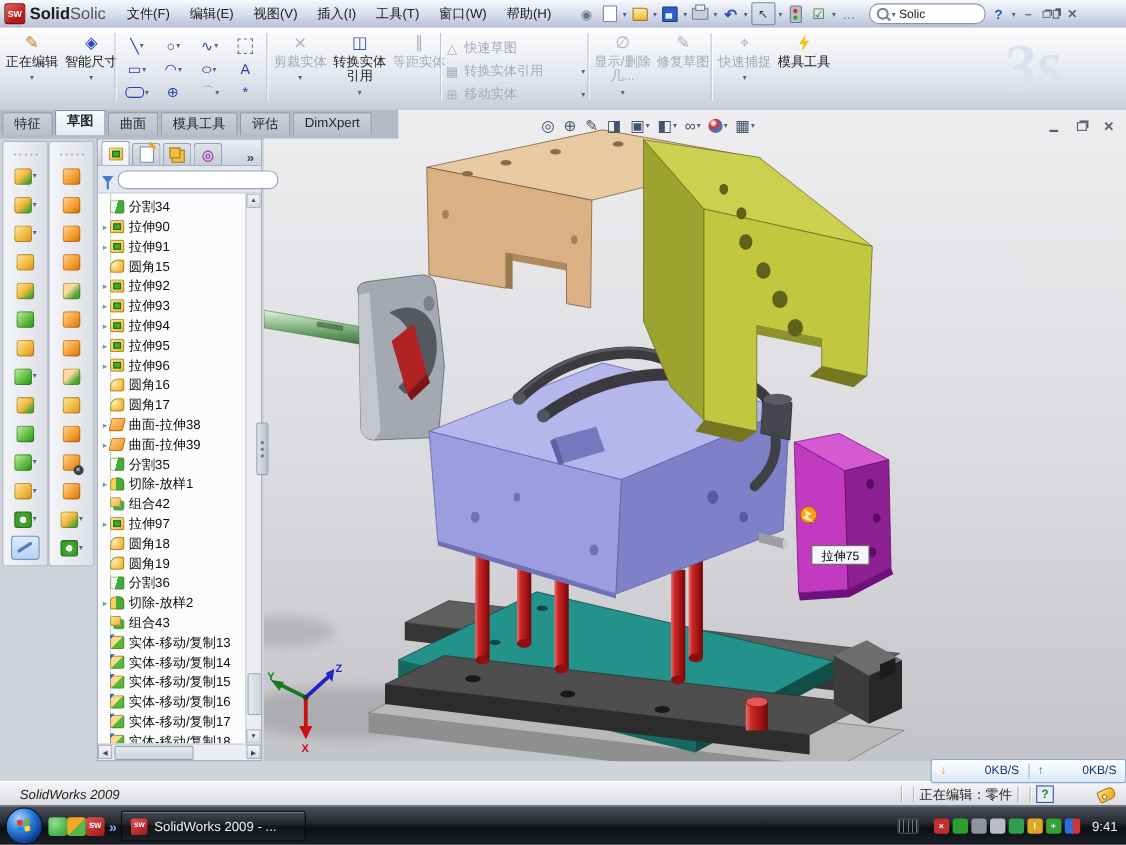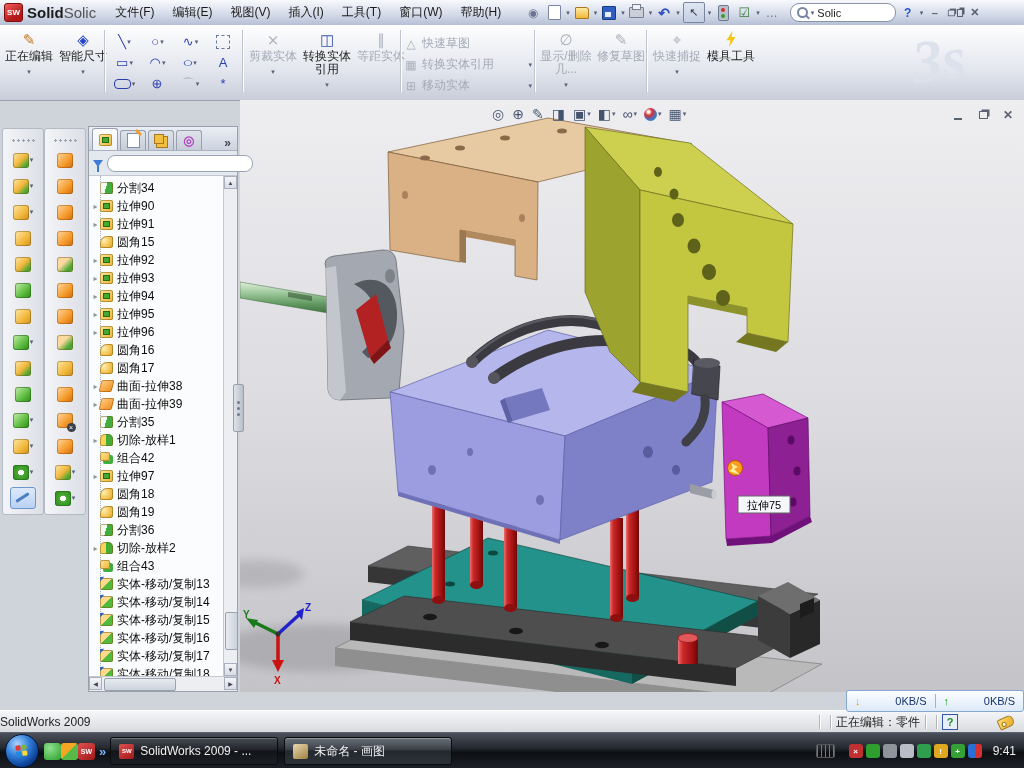--- a/index.html
+++ b/index.html
@@ -309,20 +309,28 @@
     </div>
     <div class="cbig" style="left:706px;">
       <span class="cic">
           <span class="qsk"></span>
         </span>
       <span>模具工具</span>
     </div>
   </div>
   <div id="watermark" class="abs">3s</div>
 
+  <div id="tabstrip" class="abs">
+    <span class="rtab">特征</span>
+      <span class="rtab active">草图</span>
+      <span class="rtab">曲面</span>
+      <span class="rtab">模具工具</span>
+      <span class="rtab">评估</span>
+      <span class="rtab">DimXpert</span>
+  </div>
 
   <svg class="abs" style="left:240px;top:100px;" width="784" height="592" viewBox="240 100 784 592" xmlns="http://www.w3.org/2000/svg">
     <defs>
       <linearGradient id="vpg" x1="0" y1="0" x2="0" y2="1">
         <stop offset="0" stop-color="#eeeef1"></stop>
           <stop offset=".55" stop-color="#dbdbdf"></stop>
           <stop offset="1" stop-color="#c3c3c8"></stop>
       </linearGradient>
       <linearGradient id="pin" x1="0" y1="0" x2="1" y2="0">
         <stop offset="0" stop-color="#e87070"></stop>
@@ -856,21 +864,21 @@
         <span>0KB/S</span>
       </span>
     <span class="div"></span>
     <span class="cell">
         <span style="color:#18a018;font-weight:bold;">↑</span>
         <span>0KB/S</span>
       </span>
   </div>
 
   <div id="statusbar" class="abs">
-    <span style="margin-left:0;">SolidWorks 2009</span>
+    <span style="margin-left:18px;font-style:italic;">SolidWorks 2009</span>
     <span style="margin-left:auto;"></span>
     <span class="ssep"></span>
       <span class="ssep"></span>
     <span>正在编辑：零件</span>
     <span class="ssep"></span>
       <span class="ssep"></span>
     <span id="helpbox">?</span>
     <span style="width:40px;"></span>
     <span class="tagic"></span>
     <span style="width:10px;"></span>
@@ -878,24 +886,20 @@
 
   <div id="taskbar" class="abs">
     <div style="width:44px;"></div>
     <span class="ql" style="background: radial-gradient(circle at 35% 30%, rgb(143, 224, 143), rgb(43, 160, 43));"></span>
       <span class="ql" style="background: linear-gradient(135deg, rgb(245, 166, 35) 50%, rgb(87, 185, 71) 50%);"></span>
       <span class="ql" style="background: linear-gradient(145deg, rgb(224, 80, 80), rgb(160, 24, 24));">SW</span>
     <span class="chev">»</span>
     <span class="taskbtn tb-active" style="width:150px;margin-right:6px;">
         <span class="tbic" style="background: linear-gradient(145deg, rgb(224, 80, 80), rgb(160, 24, 24));">SW</span>
         <span>SolidWorks 2009 - ...</span>
-      </span>
-      <span class="taskbtn" style="width:150px;margin-right:6px;">
-        <span class="tbic" style="background: linear-gradient(145deg, rgb(232, 216, 176), rgb(160, 128, 64));"></span>
-        <span>未命名 - 画图</span>
       </span>
     <span style="margin-left:auto;"></span>
     <span class="kbic"></span>
     <span style="width:14px;"></span>
     <span class="tray" style="margin-right: 3px; background: rgb(192, 48, 48);">×</span>
       <span class="tray" style="margin-right: 3px; background: rgb(46, 158, 46);"></span>
       <span class="tray" style="margin-right: 3px; background: rgb(143, 148, 156);"></span>
       <span class="tray" style="margin-right: 3px; background: rgb(185, 190, 198);"></span>
       <span class="tray" style="margin-right: 3px; background: rgb(47, 158, 79);"></span>
       <span class="tray" style="margin-right: 3px; background: rgb(224, 168, 30);">!</span>

